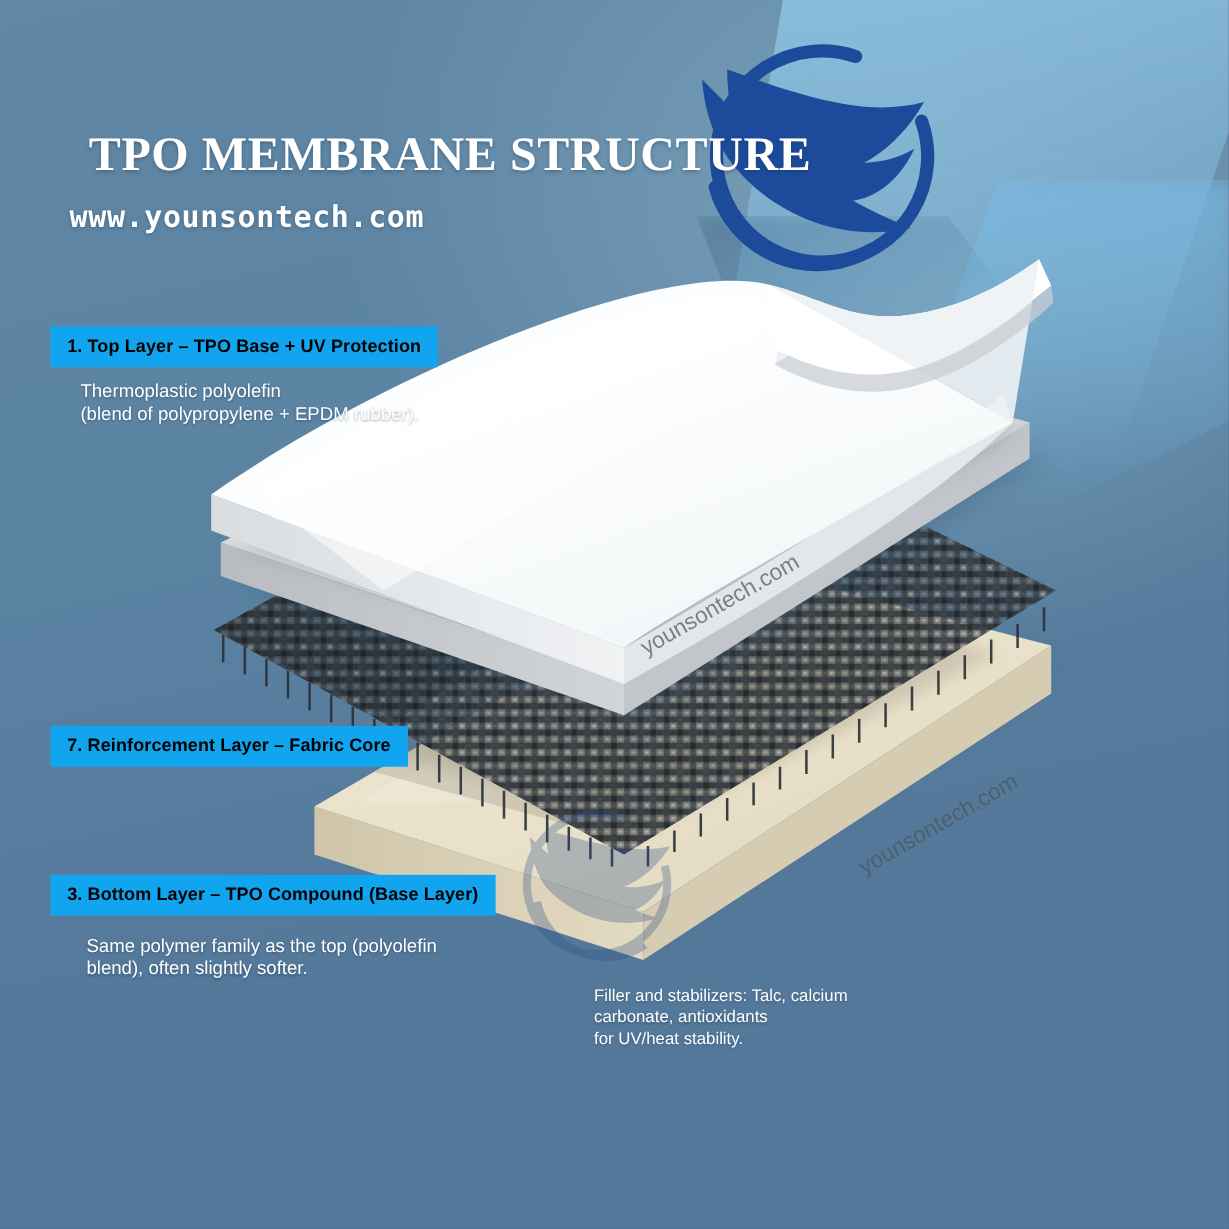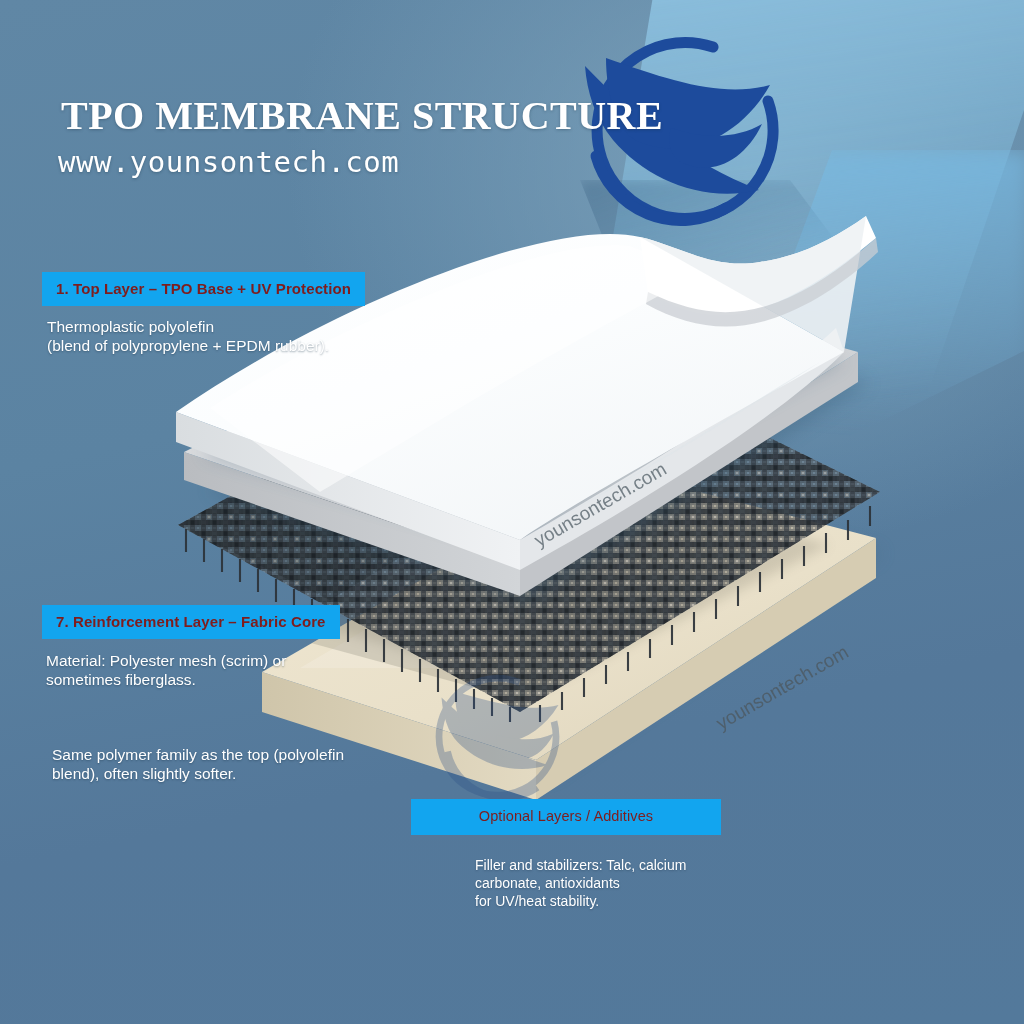--- a/index.html
+++ b/index.html
@@ -40,27 +40,27 @@
   
   .header{position:absolute;left:58px;top:92px;width:620px;}
   .title{
     font-family:"Liberation Serif", serif;
     font-weight:bold;
     font-size:40px;
     letter-spacing:.5px;
     color:#ffffff;
     line-height:1.05;
     text-shadow:0 1px 3px rgba(20,45,65,.35);
-    margin:3px;
+    margin:16px;
     white-space:nowrap;
   }
   .subtitle{
     font-family:"DejaVu Sans Mono", monospace;
-    font-weight:normal;
-    font-size:29px;
+    font-weight:bold;
+    font-size:25px;
     color:#ffffff;
     margin:8px 0 0 0;
     letter-spacing:.5px;
     text-shadow:0 1px 3px rgba(20,45,65,.35);
     white-space:nowrap;
   }
 
   
   .logo{position:absolute;left:563px;top:28px;width:250px;height:222px;pointer-events:none;}
   .logo-shadow{
@@ -84,36 +84,37 @@
   }
   .wm1{left:536px;top:531px;font-size:19px;transform:rotate(-30deg);transform-origin:0 50%;}
   .wm2{left:718px;top:714px;font-size:19px;transform:rotate(-30deg);transform-origin:0 50%;color:#4d5a63;}
   .wm-logo{position:absolute;left:420px;top:663px;width:160px;height:150px;opacity:.30;pointer-events:none;}
 
   
   .callout{position:absolute;}
   .badge{
     display:inline-block;
     background:#12a5ef;
-    color:#7f1d1d;
+    color:#000000;
     font-weight:bold;
     font-size:15px;
     letter-spacing:.1px;
     padding:9px 14px 10px 14px;
     line-height:1;
     white-space:nowrap;
   }
   .badge.center{text-align:center;font-weight:normal;font-size:14.5px;}
   .body-text{
     color:#ffffff;
     font-size:15.5px;
     line-height:1.24;
     margin-top:10px;
     text-shadow:0 1px 2px rgba(25,50,70,.45);
     white-space:pre-line;
+    margin-left:20px;
   }
   .body-text.sm{font-size:14px;line-height:1.3;text-shadow:0 1px 2px rgba(25,50,70,.35);}
 
   #c1{left:42px;top:272px;}
   #c1 .body-text{margin-top:11px;padding-left:5px;}
   #c2{left:42px;top:605px;}
   #c2 .body-text{margin-top:12px;padding-left:4px;}
   #c3{left:42px;top:729px;}
   #c3 .body-text{margin-top:16px;padding-left:10px;}
   #c4{left:411px;top:799px;width:310px;}
@@ -314,28 +315,26 @@
   </div>
 
   <div class="callout" id="c1">
     <div class="badge">1. Top Layer – TPO Base + UV Protection</div>
     <div class="body-text">Thermoplastic polyolefin
  (blend of polypropylene + EPDM rubber).</div>
   </div>
 
   <div class="callout" id="c2">
     <div class="badge">7. Reinforcement Layer – Fabric Core</div>
-    <div class="body-text">Material: Polyester mesh (scrim) or
-sometimes fiberglass.</div>
   </div>
 
   <div class="callout" id="c3">
+    <div class="badge">3. Bottom Layer – TPO Compound (Base Layer)</div>
     <div class="body-text">Same polymer family as the top (polyolefin
 blend), often slightly softer.</div>
   </div>
 
   <div class="callout" id="c4">
-    <div class="badge center">Optional Layers / Additives</div>
     <div class="body-text sm sub2">Filler and stabilizers: Talc, calcium carbonate, antioxidants
 for UV/heat stability.</div>
   </div>
 
 </div>
 
 </body></html>

